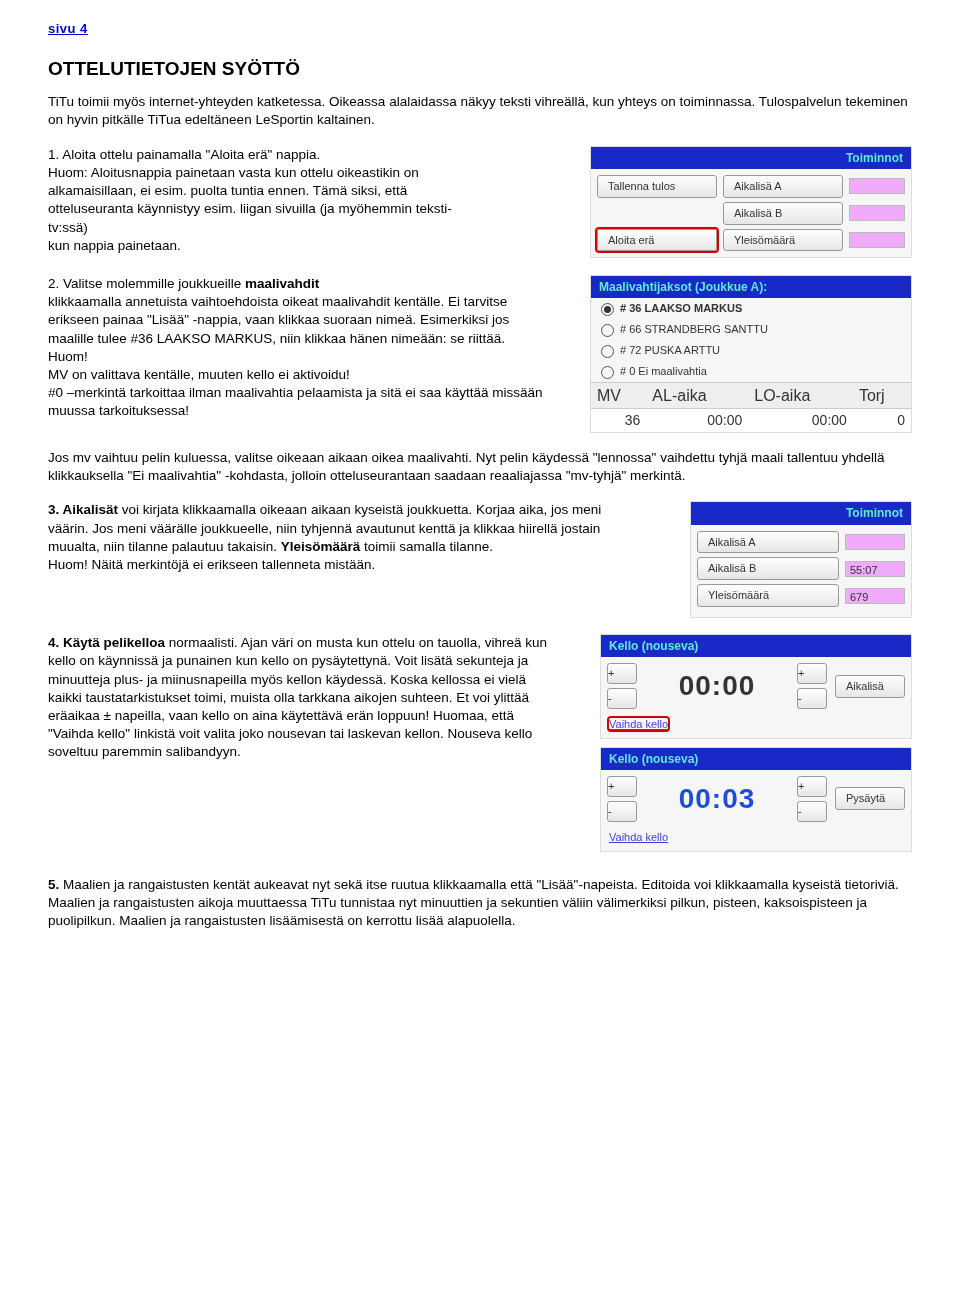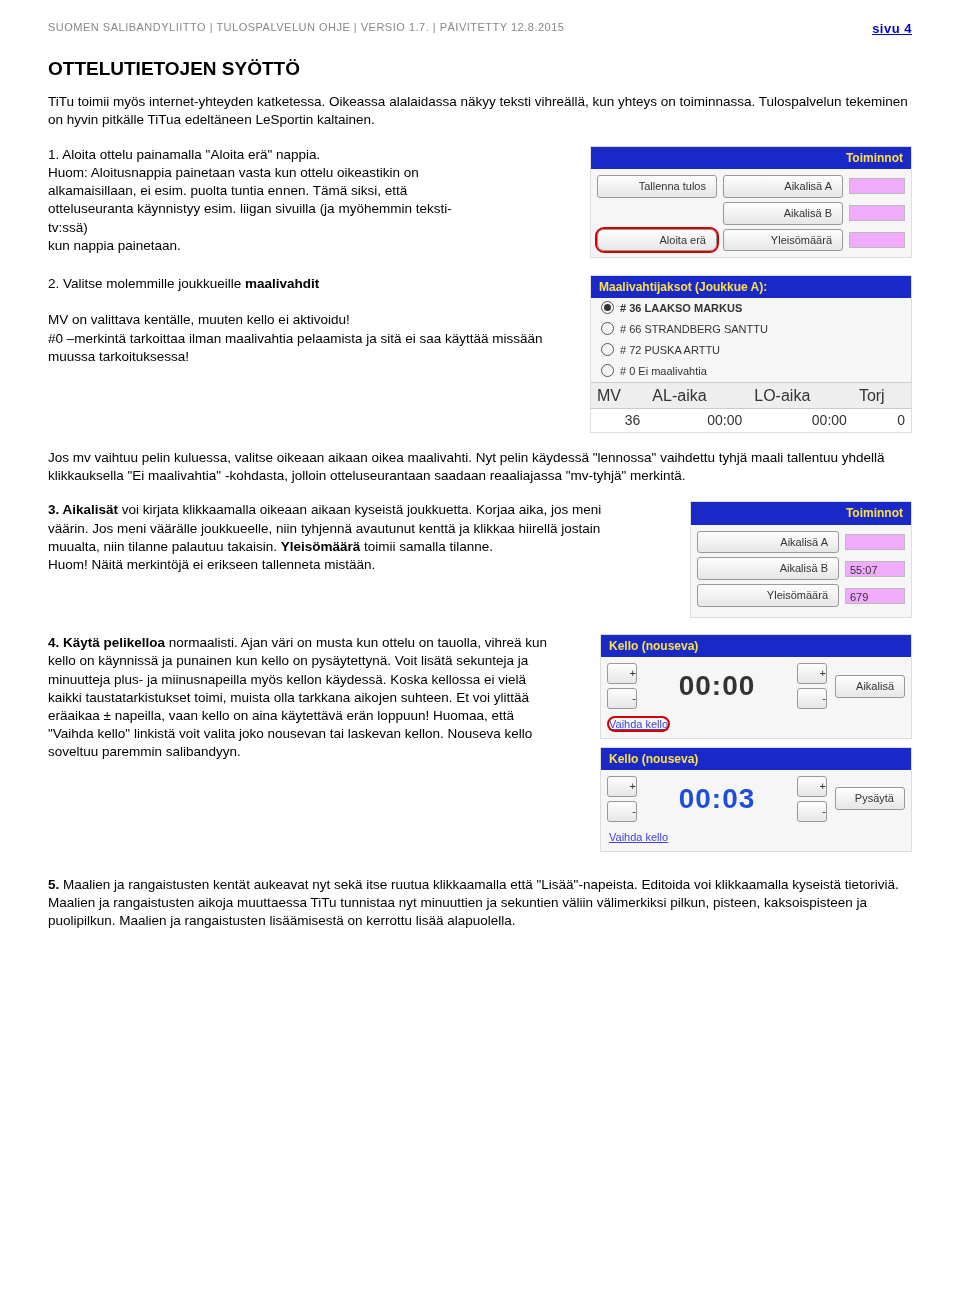--- a/index.html
+++ b/index.html
@@ -41,59 +41,59 @@
   
   .mock {
     background: #f6f6f6;
     border: 1px solid #ddd;
     font-family: Arial, sans-serif;
     font-size: 11px;
     color: #333;
   }
   .bluebar {
     background: #1929c8;
-    color: #fde047;
+    color: #5eead4;
     font-weight: bold;
     padding: 3px 8px;
     font-size: 12px;
   }
   .bluebar.right { text-align: right; }
   .mock-btn {
     display: inline-block;
     background: linear-gradient(#fefefe,#e6e6e6);
     border: 1px solid #999;
     border-radius: 3px;
     padding: 3px 10px;
     font-size: 11px;
     color: #333;
     min-width: 68px;
-    text-align: right;
+    text-align: left;
     box-sizing: border-box;
   }
   .mock-field {
     display: inline-block;
     background: #f0abfc;
     border: 1px solid #bbb;
     min-width: 48px;
     height: 16px;
     font-size: 11px;
     padding: 0 4px;
     line-height: 16px;
     box-sizing: border-box;
   }
   .mock td { padding: 2px 6px; font-size:14px;text-align:right; }
 
-  .red-box { outline: 2px solid #d40000; outline-offset: 0; border-radius:7px; }
+  .red-box { outline: 2px solid #d40000; outline-offset: 0; border-radius:2px; }
 
   
   .mock-toiminnot { width: 320px; }
   .mock-toiminnot .inner { display:grid; grid-template-columns: 1fr 1fr 56px; gap:4px 6px; padding:6px; align-items:center; }
 
   .mock-mv { width: 320px; }
-  .mock-mv .opt { display:flex; align-items:flex-start; gap:6px; padding:3px 10px; }
+  .mock-mv .opt { display:flex; align-items:flex-end; gap:6px; padding:3px 10px; }
   .mock-mv table { width:100%; border-collapse:collapse; }
   .mock-mv th { background:#eee; font-weight:normal; font-size:16px; padding:2px 6px; border-top:1px solid #ccc; border-bottom:1px solid #ccc; text-align:left;}
   .mock-mv td { background:#fff; }
 
   .mock-aika { width: 220px; }
   .mock-aika .inner { padding:6px; }
   .mock-aika .r { display:grid; grid-template-columns: 1fr 60px; gap:4px 6px; margin-bottom:4px; align-items:center;}
 
   .mock-clock { width: 310px; margin-bottom:8px;}
   .mock-clock .body { display:flex; align-items:center; padding:6px; gap:8px;}
@@ -113,21 +113,20 @@
 
   .radio-dot{
     width:11px;height:11px;border:1px solid #555;border-radius:50%;display:inline-block;position:relative;
   }
   .radio-dot.sel::after{content:"";position:absolute;inset:2px;background:#333;border-radius:50%;}
 </style>
 </head>
 <body>
 
 <div class="header-line">
-  <span>SUOMEN SALIBANDYLIITTO | TULOSPALVELUN OHJE | VERSIO 1.7. | PÄIVITETTY 12.8.2015</span>
   <span class="page">sivu 4</span>
 </div>
 
 <h1>OTTELUTIETOJEN SYÖTTÖ</h1>
 
 <p class="intro">TiTu toimii myös internet-yhteyden katketessa. Oikeassa alalaidassa näkyy teksti vihreällä, kun yhteys on toiminnassa. Tulospalvelun tekeminen on hyvin pitkälle TiTua edeltäneen LeSportin kaltainen.</p>
 
 <div class="row sect1">
   <div class="textcol">
     <p>
@@ -153,21 +152,21 @@
         <span class="mock-field"></span>
       </div>
     </div>
   </div>
 </div>
 
 <div class="row sect2">
   <div class="textcol">
     <p>
       <span>2. Valitse molemmille joukkueille </span><b>maalivahdit</b><br>
-      <br>
+      <span>klikkaamalla annetuista vaihtoehdoista oikeat maalivahdit kentälle. Ei tarvitse erikseen painaa "Lisää" -nappia, vaan klikkaa suoraan nimeä. Esimerkiksi jos maalille tulee #36 LAAKSO MARKUS, niin klikkaa hänen nimeään: se riittää. Huom!</span><br>
       <span>MV on valittava kentälle, muuten kello ei aktivoidu!</span><br>
       <span>#0 –merkintä tarkoittaa ilman maalivahtia pelaamista ja sitä ei saa käyttää missään muussa tarkoituksessa!</span>
     </p>
   </div>
   <div class="imgcol">
     <div class="mock mock-mv">
       <div class="bluebar">Maalivahtijaksot (Joukkue A):</div>
       <div class="opt">
           <span class="radio-dot sel"></span>
           <b># 36 LAAKSO MARKUS</b>

